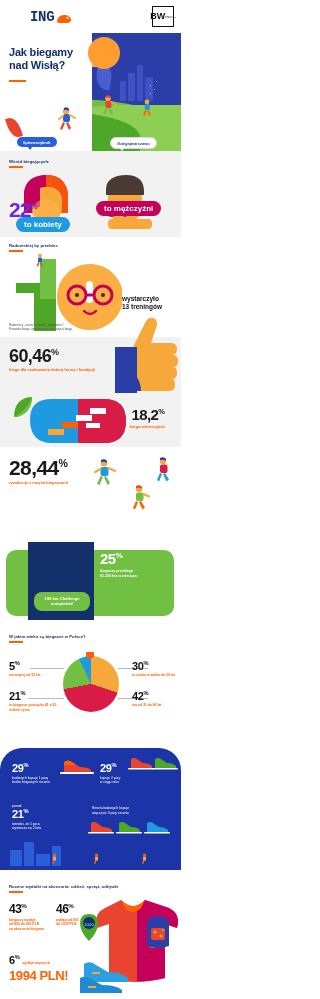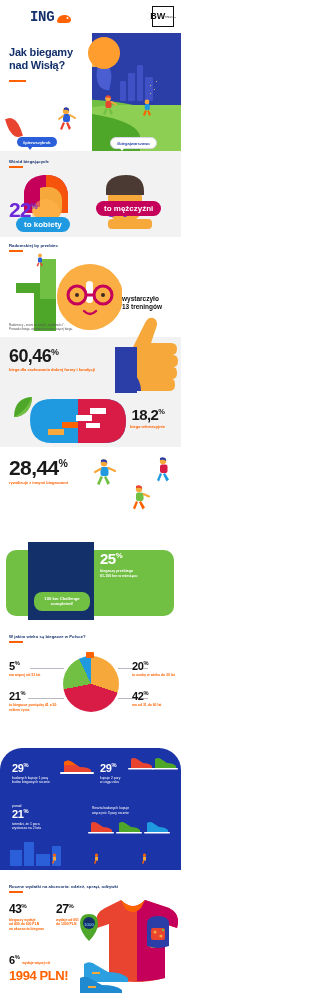--- a/index.html
+++ b/index.html
@@ -383,21 +383,21 @@
 
     <div class="pie-lbl" style="left:9px;top:32px;width:46px;">
       <div class="n">
         <span>5</span><sup>%</sup>
       </div>
       <div class="t">ma więcej niż 51 lat</div>
     </div>
 
     <div class="pie-lbl" style="left:132px;top:32px;width:46px;text-align:left;">
       <div class="n">
-        <span>20</span><sup>%</sup>
+        <span>30</span><sup>%</sup>
       </div>
       <div class="t">to osoby w wieku do 30 lat</div>
     </div>
 
     <div class="pie-lbl" style="left:9px;top:62px;width:48px;">
       <div class="n">
         <span>21</span><sup>%</sup>
       </div>
       <div class="t">to biegacze pomiędzy 41 a 50 rokiem życia</div>
     </div>
@@ -539,21 +539,21 @@
       </div>
       <div class="t">
         <div>biegaczy wydaje</div>
         <div>od 400 do 600 PLN</div>
         <div>na akcesoria biegowe</div>
       </div>
     </div>
 
     <div style="position:absolute;left:56px;top:32px;">
       <div class="n">
-        <span>27</span><sup>%</sup>
+        <span>46</span><sup>%</sup>
       </div>
       <div class="t">
         <div>wydaje od 601</div>
         <div>do 1000 PLN</div>
       </div>
     </div>
 
     <div style="position:absolute;left:9px;top:84px;">
       <div style="display:flex;align-items:baseline;gap:3px;">
         <div class="n" style="font-size:11px;">

